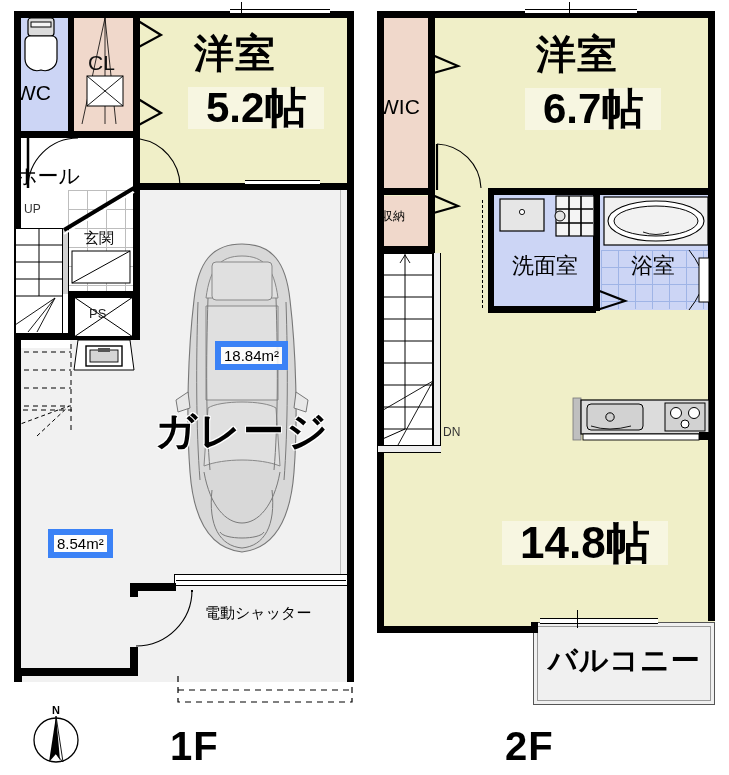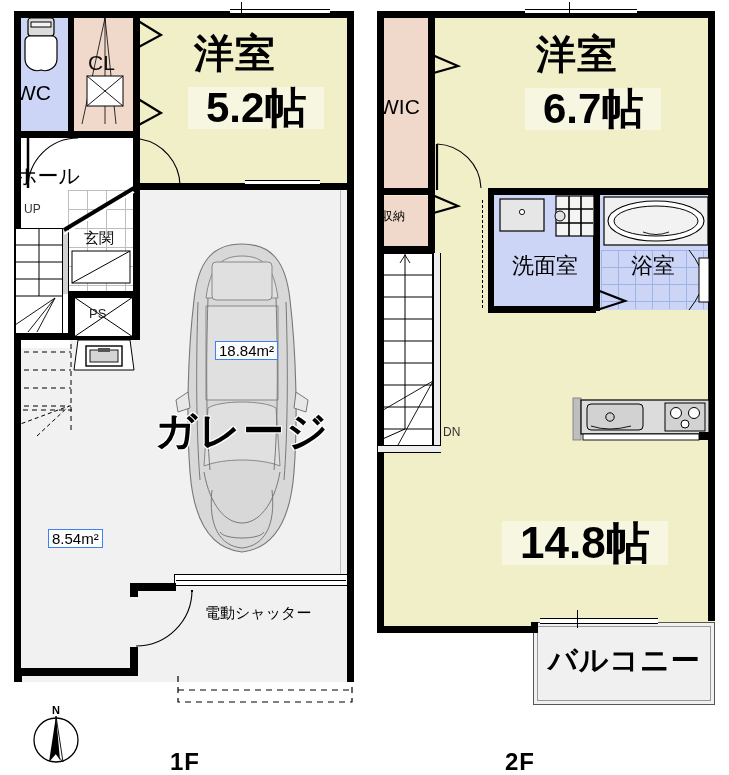--- a/index.html
+++ b/index.html
@@ -22,22 +22,22 @@
   .thin{background:#000000;}
   .hairline{background:#8a8a8a;}
   
   .lbl{position:absolute;white-space:nowrap;line-height:1;}
   .lbl-room{font-size:40px;font-weight:700;letter-spacing:1px;}
   .lbl-num{font-size:42px;font-weight:700;letter-spacing:0px;}
   .lbl-mid{font-size:21px;font-weight:400;}
   .lbl-sm{font-size:12px;}
   .lbl-xs{font-size:15px;}
   .lbl-tiny{font-size:13px;}
-  .lbl-floor{font-size:24px;font-weight:700;letter-spacing:1px;margin-top:24px;}
-  .lbl-area{font-size:15px;background:rgba(255,255,255,.85);padding:1px 3px;border:1px solid #3b82f6;}
+  .lbl-floor{font-size:40px;font-weight:700;letter-spacing:1px;}
+  .lbl-area{font-size:15px;background:rgba(255,255,255,.85);padding:1px 3px;border:6px solid #3b82f6;}
   .hl{background:rgba(255,255,255,.45);padding:0 18px;}
   .garage-txt{font-size:41px;font-weight:700;letter-spacing:2px;
     text-shadow:1px 1px 0 #fff,-1px -1px 0 #fff,1px -1px 0 #fff,-1px 1px 0 #fff;margin-top:28px;}
   
   .tile{
     background-image:linear-gradient(to right,#bdbdbd 1px,transparent 1px),
                      linear-gradient(to bottom,#bdbdbd 1px,transparent 1px);
     background-size:19px 19px;
   }
   .tile-sm{

